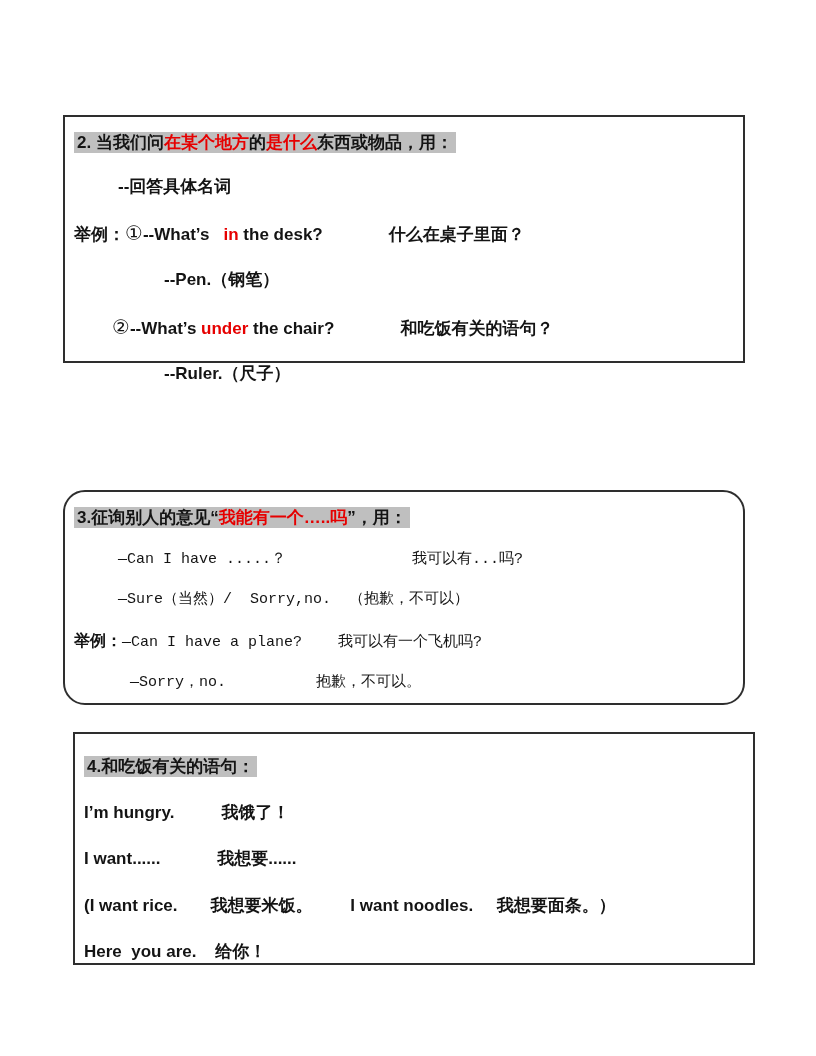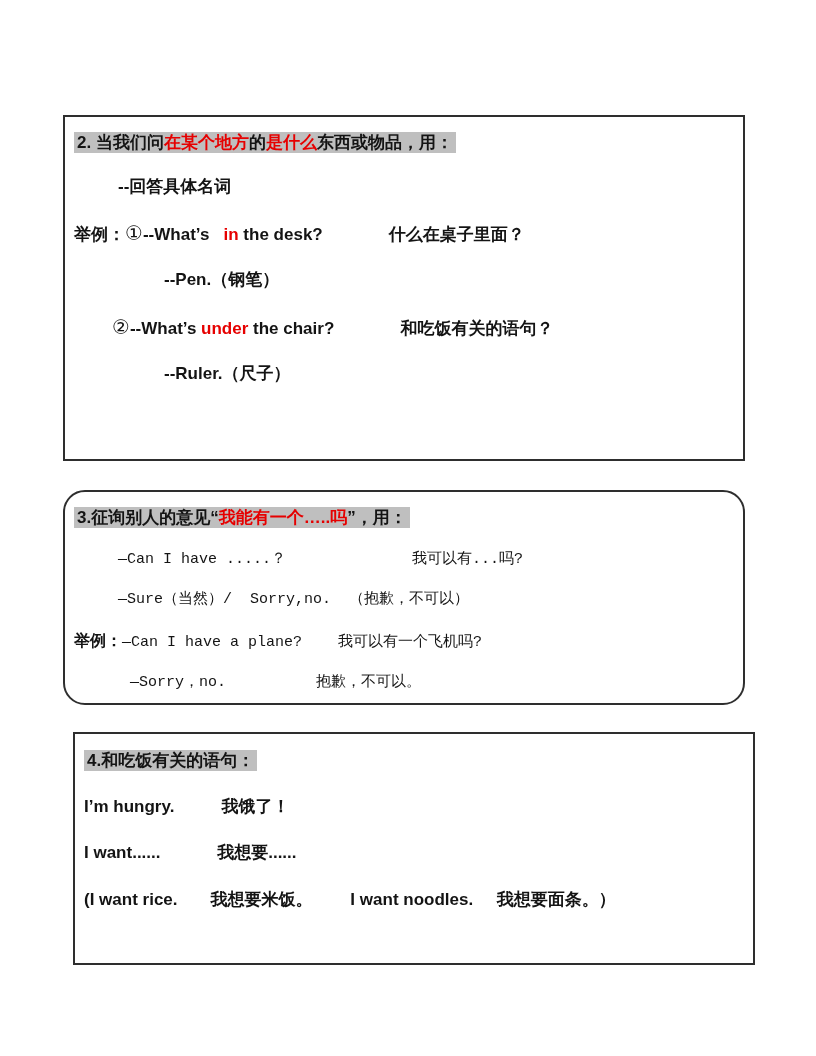--- a/index.html
+++ b/index.html
@@ -14,23 +14,23 @@
     width: 816px;
     height: 1056px;
     background: #ffffff;
     overflow: hidden;
   }
   .box {
     position: absolute;
     border: 2px solid #2e2e2e;
     background: #ffffff;
   }
-  .box1 { left: 63px;  top: 115px; width: 682px; height: 346px; padding: 12px 23px 0 9px; }
+  .box1 { left: 63px;  top: 115px; width: 682px; height: 248px; padding: 12px 23px 0 9px; }
   .box2 { left: 63px;  top: 490px; width: 682px; height: 215px; padding: 12px 10px 0 9px; border-radius: 22px; }
-  .box3 { left: 73px;  top: 732px; width: 682px; height: 233px; padding: 13px 10px 0 9px; }
+  .box3 { left: 73px;  top: 732px; width: 682px; height: 233px; padding: 19px 10px 0 9px; }
 
   .para {
     margin: 0 0 17px 0;
     font-size: 17px;
     font-weight: bold;
     line-height: 1.6;
     white-space: pre-wrap;
     word-break: normal;
   }
   .box3 .para { margin-bottom: 19px; }
@@ -77,15 +77,16 @@
     <p class="para mono-line ind-44"><span>—Sure（当然）/  Sorry,no.  （抱歉，不可以）</span></p>
     <p class="para mono-line"><span class="cnb">举例：</span><span>—Can I have a plane?    我可以有一个飞机吗?</span></p>
     <p class="para mono-line ind-56"><span>—Sorry，no.          抱歉，不可以。</span></p>
   </section>
 
   <section class="box box3">
     <p class="para"><span class="hl"><span>4.和吃饭有关的语句：</span></span></p>
     <p class="para"><span>I’m hungry.          我饿了！</span></p>
     <p class="para"><span>I want......            我想要......</span></p>
     <p class="para"><span>(I want rice.       我想要米饭。        I want noodles.     我想要面条。）</span></p>
+    <p class="para"><span>Here  you are.    给你！</span></p>
   </section>
 
 </div>
 
 </body></html>

